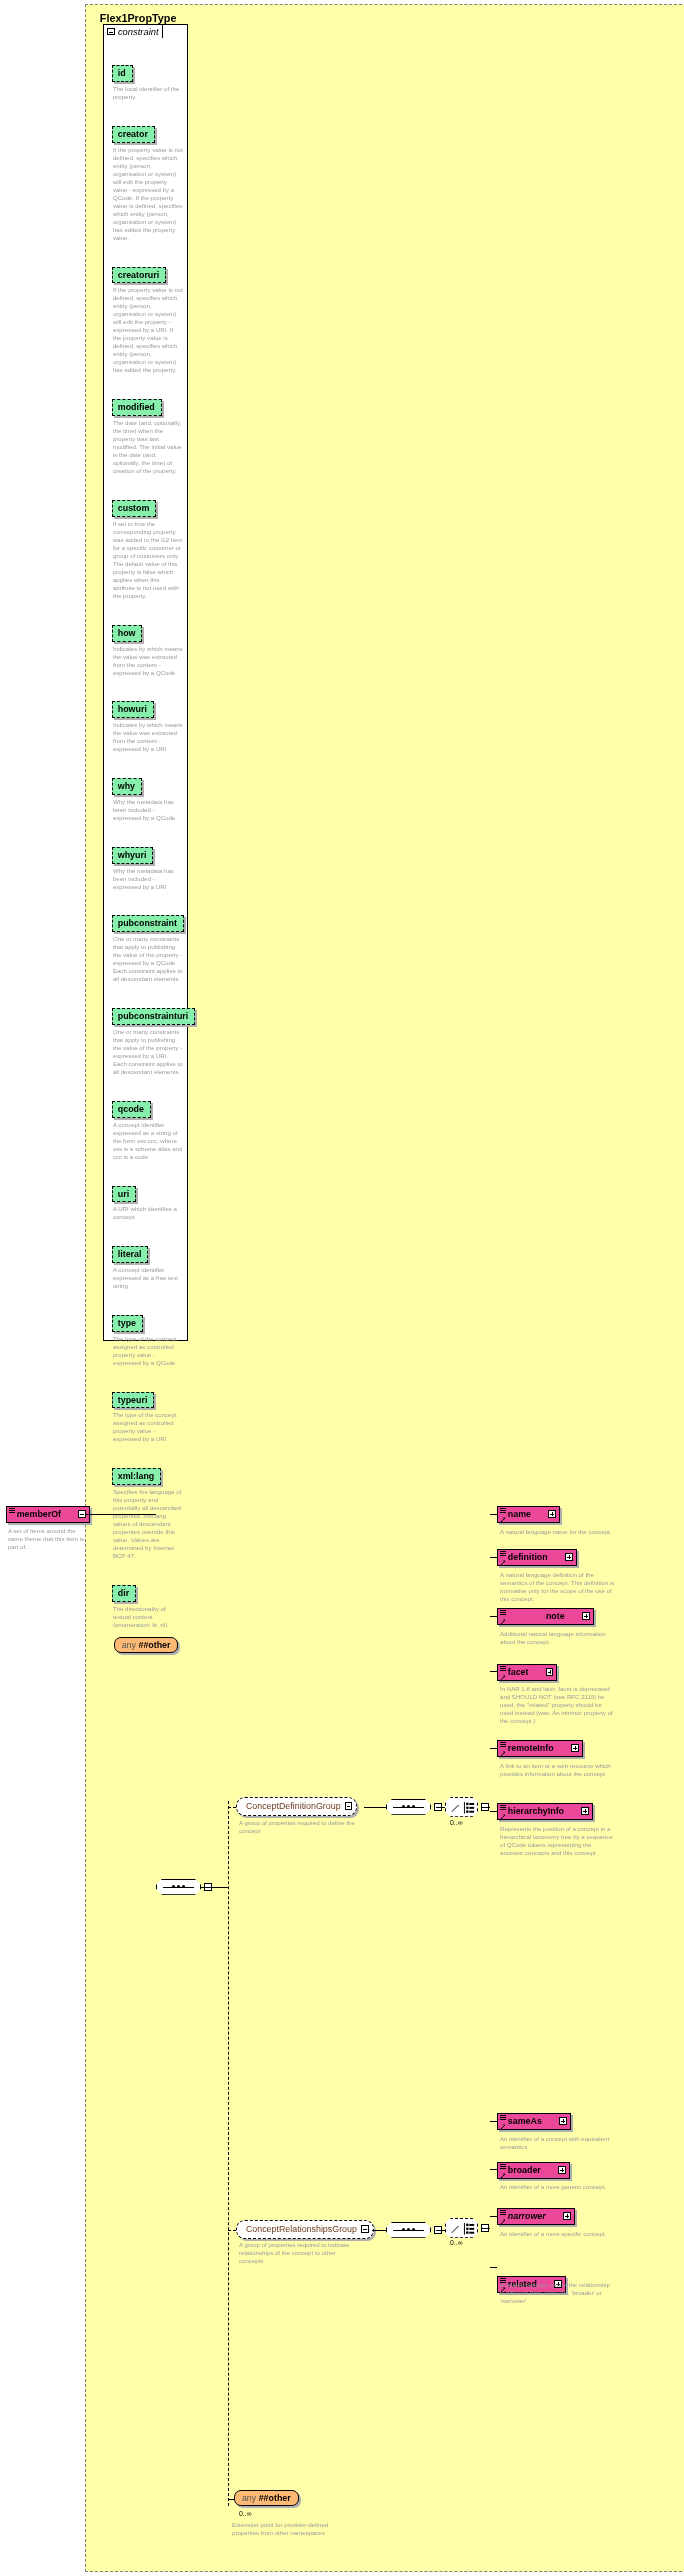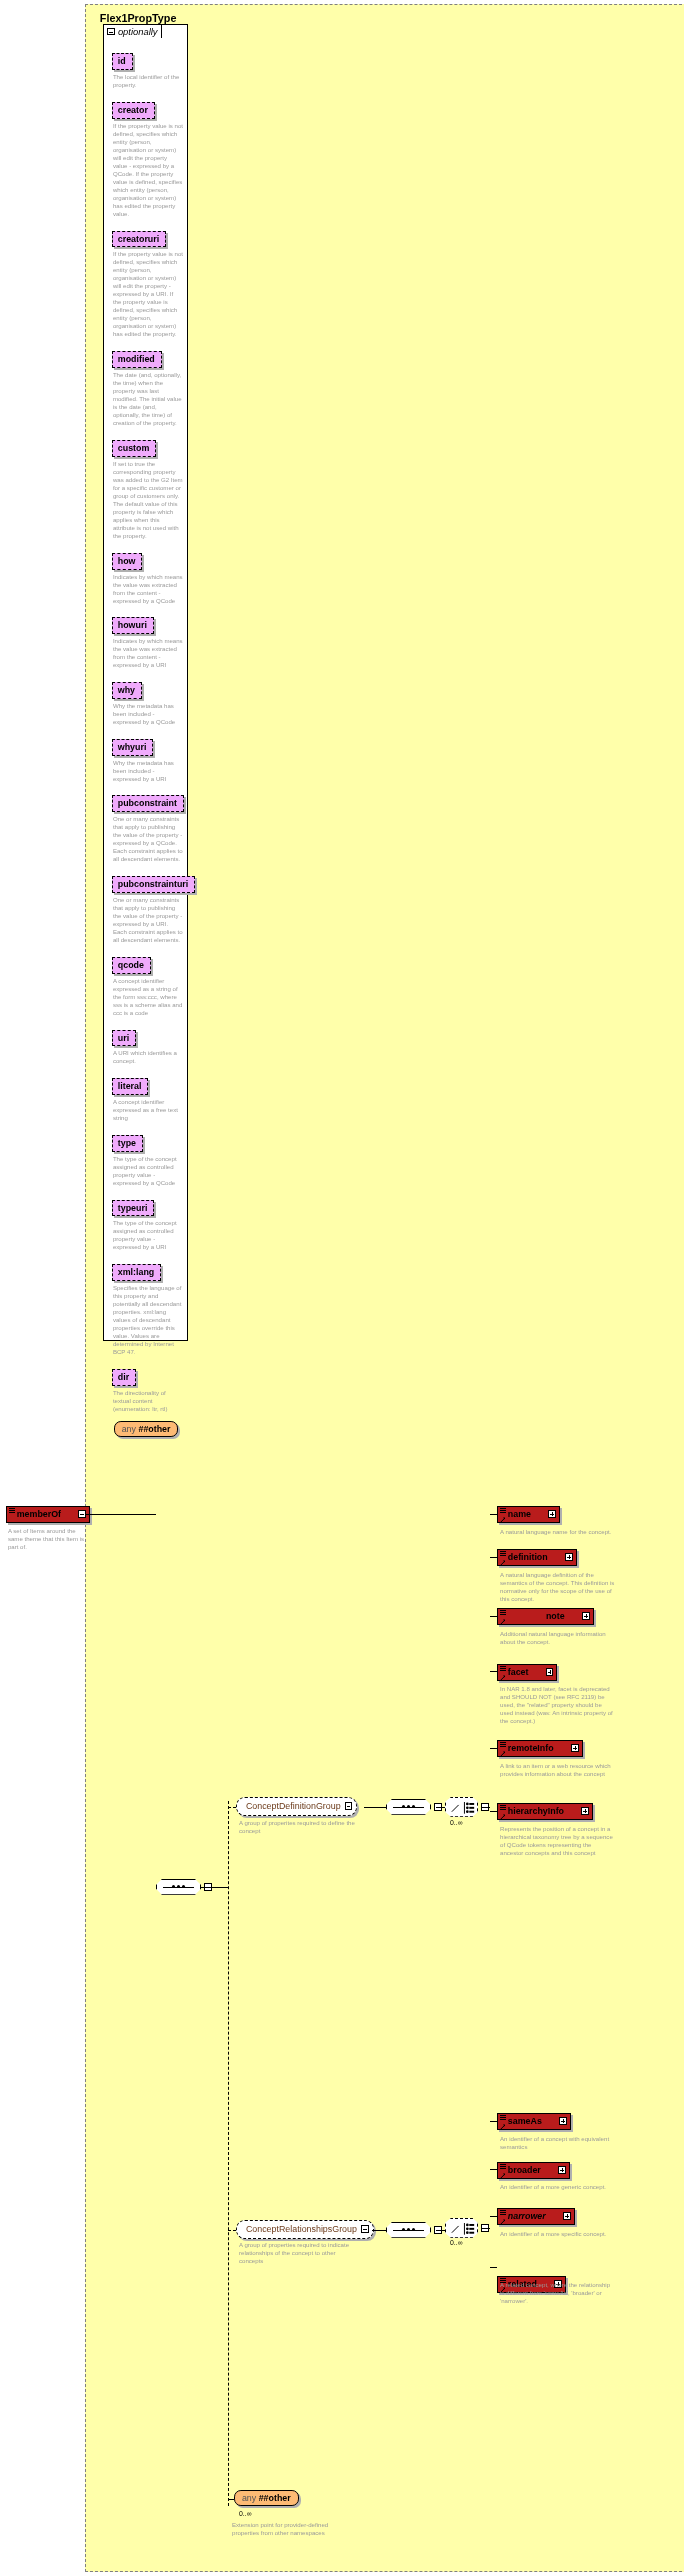--- a/index.html
+++ b/index.html
@@ -64,25 +64,25 @@
 
   .attrs-body {
     padding:5.9px 3.9px 5.9px 5.9px;
   }
 
   
   .attr {
     position:relative;
     display:inline-block;
     border:1px dashed #000;
-    background:#f0abfc;
+    background:#86efac;
     font-size:8.9px;
     font-weight:bold;
     padding:2px 5.9px 2px 4.9px;
-    margin:9px 0 0 2px;
+    margin:21px 0 0 2px;
     line-height:10.8px;
     box-shadow:2px 2px 0 #b0b0b0;
     white-space:nowrap;
   }
   .attr-desc {
     font-size:6.1px;
     color:#9a9a9a;
     line-height:8px;
     margin:3px 0 3.9px 3px;
     max-width:75px;
@@ -99,21 +99,21 @@
     font-size:8.9px;
     box-shadow:2px 2px 0 #b0b0b0;
     white-space:nowrap;
   }
   .any-pill .any-kw { color:#555; font-weight:normal; }
   .any-pill .any-ns { font-weight:bold; color:#000; }
 
   
   .elem {
     position:absolute;
-    background:#b91c1c;
+    background:#ec4899;
     border:1px solid #000;
     box-shadow:2px 2px 0 #b0b0b0;
     font-size:8.9px;
     font-weight:bold;
     padding:2px 3px 2px 5.9px;
     display:flex; align-items:center; gap:17px;
     white-space:nowrap;
     line-height:10.8px;
   }
   .elem .lines-ic {
@@ -201,21 +201,21 @@
 </style>
 </head>
 <body>
 
 <div class="type-box">
   <div class="type-title">Flex1PropType</div>
 </div>
 
 <div class="attrs-header">
   <span class="expander"></span>
-  <span>optionally</span>
+  <span>constraint</span>
 </div>
 
 <div class="attrs-panel" id="attrsPanel" style="height: 1317px; padding-top: 13.8px;">
   <div class="attrs-body" id="attrsBody"><div class="attr"><span>id</span></div><div class="attr-desc">The local identifier of the property.</div><div class="attr"><span>creator</span></div><div class="attr-desc">If the property value is not defined, specifies which entity (person, organisation or system) will edit the property value - expressed by a QCode. If the property value is defined, specifies which entity (person, organisation or system) has edited the property value.</div><div class="attr"><span>creatoruri</span></div><div class="attr-desc">If the property value is not defined, specifies which entity (person, organisation or system) will edit the property - expressed by a URI. If the property value is defined, specifies which entity (person, organisation or system) has edited the property.</div><div class="attr"><span>modified</span></div><div class="attr-desc">The date (and, optionally, the time) when the property was last modified. The initial value is the date (and, optionally, the time) of creation of the property.</div><div class="attr"><span>custom</span></div><div class="attr-desc">If set to true the corresponding property was added to the G2 Item for a specific customer or group of customers only. The default value of this property is false which applies when this attribute is not used with the property.</div><div class="attr"><span>how</span></div><div class="attr-desc">Indicates by which means the value was extracted from the content - expressed by a QCode</div><div class="attr"><span>howuri</span></div><div class="attr-desc">Indicates by which means the value was extracted from the content - expressed by a URI</div><div class="attr"><span>why</span></div><div class="attr-desc">Why the metadata has been included - expressed by a QCode</div><div class="attr"><span>whyuri</span></div><div class="attr-desc">Why the metadata has been included - expressed by a URI</div><div class="attr"><span>pubconstraint</span></div><div class="attr-desc">One or many constraints that apply to publishing the value of the property - expressed by a QCode. Each constraint applies to all descendant elements.</div><div class="attr"><span>pubconstrainturi</span></div><div class="attr-desc">One or many constraints that apply to publishing the value of the property - expressed by a URI. Each constraint applies to all descendant elements.</div><div class="attr"><span>qcode</span></div><div class="attr-desc">A concept identifier expressed as a string of the form sss:ccc, where sss is a scheme alias and ccc is a code</div><div class="attr"><span>uri</span></div><div class="attr-desc">A URI which identifies a concept.</div><div class="attr"><span>literal</span></div><div class="attr-desc">A concept identifier expressed as a free text string</div><div class="attr"><span>type</span></div><div class="attr-desc">The type of the concept assigned as controlled property value - expressed by a QCode</div><div class="attr"><span>typeuri</span></div><div class="attr-desc">The type of the concept assigned as controlled property value - expressed by a URI</div><div class="attr"><span>xml:lang</span></div><div class="attr-desc">Specifies the language of this property and potentially all descendant properties. xml:lang values of descendant properties override this value. Values are determined by Internet BCP 47.</div><div class="attr"><span>dir</span></div><div class="attr-desc">The directionality of textual content (enumeration: ltr, rtl)</div><div class="any-pill"><span class="any-kw">any</span> <span class="any-ns">##other</span></div></div>
 </div>
 
 <div class="elem" id="memberOfBox" style="left:5.9px; top:1506px;">
   <span class="lines-ic">
       <i></i>
       <i></i>

